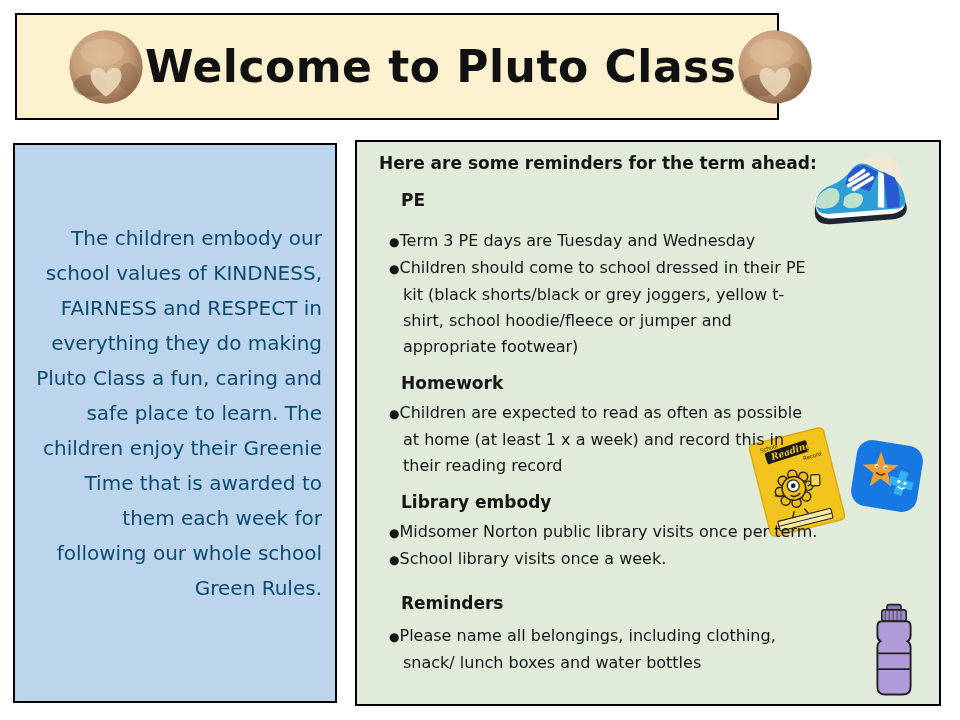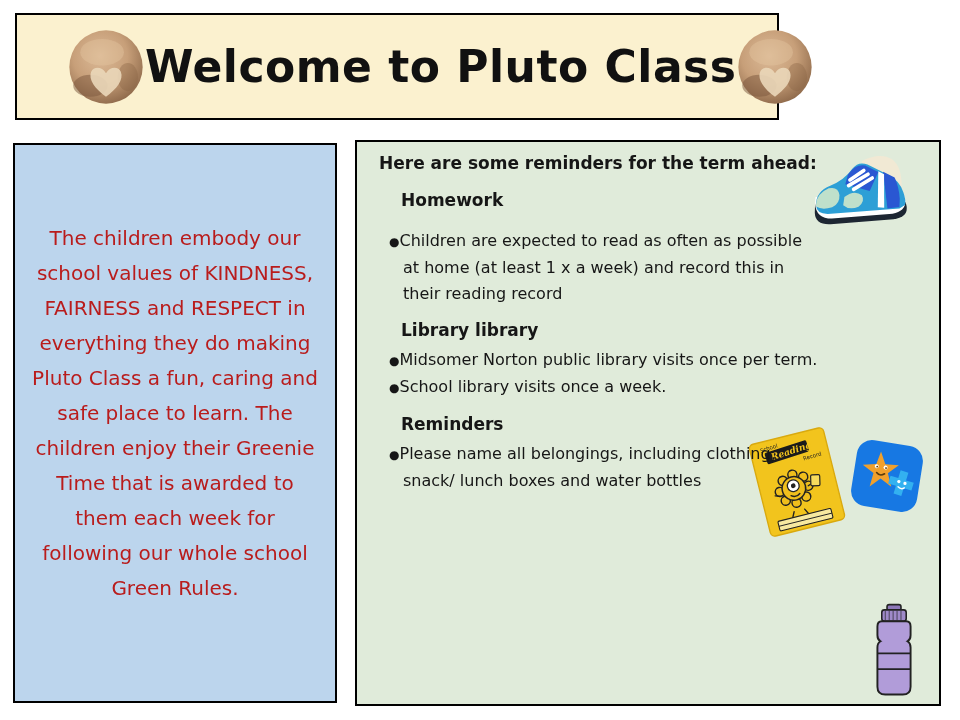--- a/index.html
+++ b/index.html
@@ -27,21 +27,21 @@
   .pluto { width: 78px; height: 78px; flex: 0 0 auto; }
 
   
   .left-panel {
     position: absolute; left: 13px; top: 143px; width: 324px; height: 560px;
     background: #BCD5ED; border: 2px solid #000;
     display: flex; align-items: center; justify-content: center;
     padding: 20px 13px 40px 13px;
   }
   .left-panel p {
-    text-align: center; font-size: 20px; line-height: 35px; color: #b91c1c;
+    text-align: right; font-size: 20px; line-height: 35px; color: #0c4a6e;
   }
 
   
   .right-panel {
     position: absolute; left: 355px; top: 140px; width: 586px; height: 566px;
     background: #E0EBDA; border: 2px solid #000;
     padding: 9px 120px 8px 22px;
   }
   .rp-heading { font-size: 17px; font-weight: bold; line-height: 24px; }
   .section-title { font-size: 17px; font-weight: bold; line-height: 24px; margin: 11px 0 5px 22px; }
@@ -98,30 +98,37 @@
   </div>
 
   <div class="left-panel">
     <p>The children embody our school values of KINDNESS, FAIRNESS and RESPECT in everything they do making Pluto Class a fun, caring and safe place to learn. The children enjoy their Greenie Time that is awarded to them each week for following our whole school Green Rules.</p>
   </div>
 
   <div class="right-panel">
 
     <h2 class="rp-heading">Here are some reminders for the term ahead:</h2>
 
+    <div class="section">
+      <h3 class="section-title">PE</h3>
+      <ul class="bullets">
+        <li>Term 3 PE days are Tuesday and Wednesday</li>
+        <li>Children should come to school dressed in their PE kit (black shorts/black or grey joggers, yellow t-shirt, school hoodie/fleece or jumper and appropriate footwear)</li>
+      </ul>
+    </div>
 
     <div class="section">
       <h3 class="section-title">Homework</h3>
       <ul class="bullets">
         <li>Children are expected to read as often as possible at home (at least 1 x a week) and record this in their reading record</li>
       </ul>
     </div>
 
     <div class="section">
-      <h3 class="section-title">Library library</h3>
+      <h3 class="section-title">Library embody</h3>
       <ul class="bullets">
         <li>Midsomer Norton public library visits once per term.</li>
         <li>School library visits once a week.</li>
       </ul>
     </div>
 
     <div class="section">
       <h3 class="section-title">Reminders</h3>
       <ul class="bullets">
         <li>Please name all belongings, including clothing, snack/ lunch boxes and water bottles</li>

